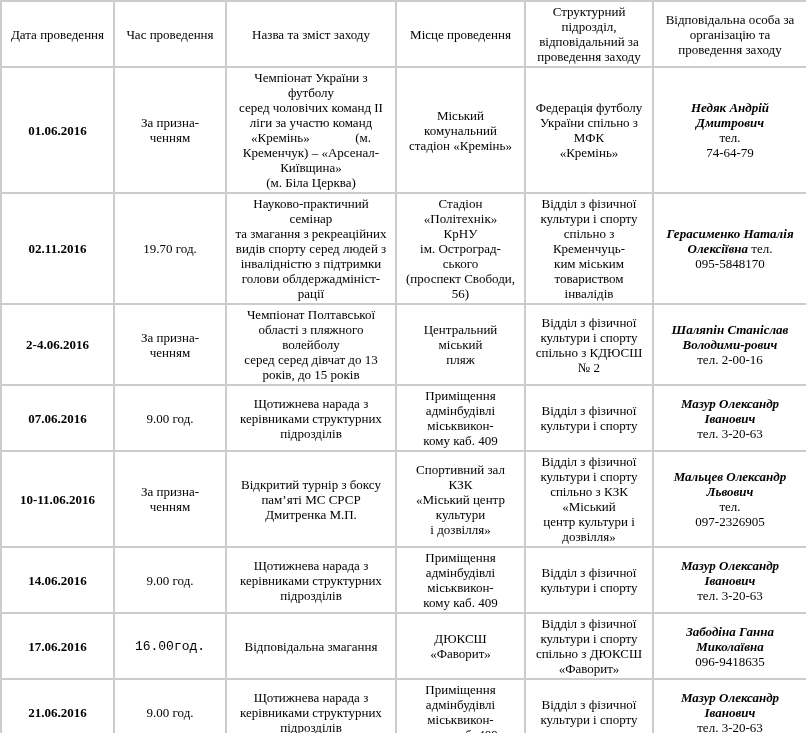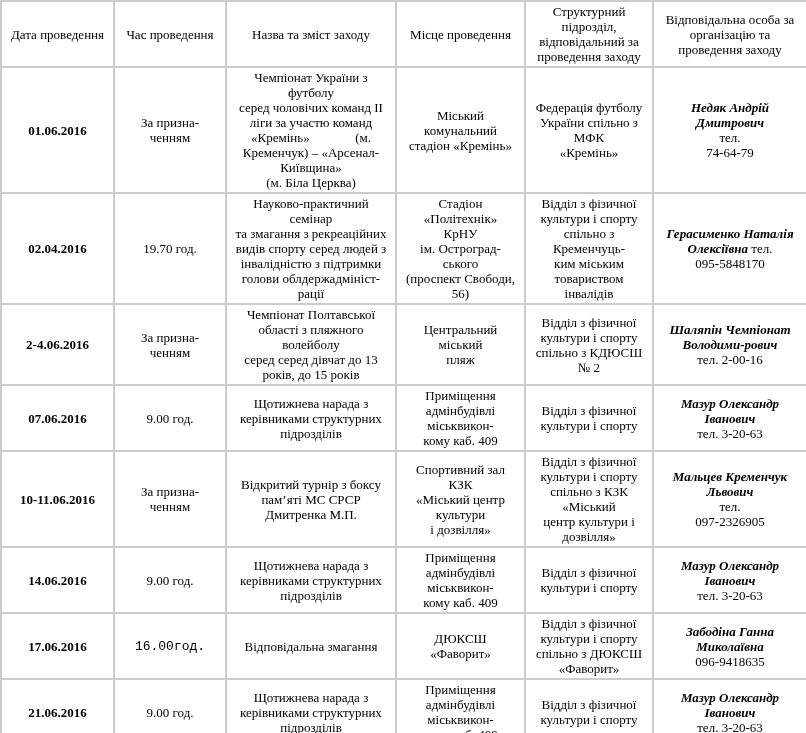--- a/index.html
+++ b/index.html
@@ -94,21 +94,21 @@
 стадіон «Кремінь»</td>
       <td>Федерація футболу
 України спільно з МФК
 «Кремінь»</td>
       <td><span class="b">Недяк Андрій
 Дмитрович</span><span>
 тел.
 74-64-79</span></td>
     </tr>
     <tr class="h-r1">
-      <td class="date">02.04.2016</td>
+      <td class="date">02.11.2016</td>
       <td>19.70 год.</td>
       <td>Науково-практичний семінар
 та змагання з рекреаційних
 видів спорту серед людей з
 інвалідністю з підтримки
 голови облдержадмініст-рації</td>
       <td>Стадіон  «Політехнік»
 КрНУ
 ім. Остроград- ського
 (проспект Свободи, 56)</td>
@@ -127,21 +127,21 @@
       <td>Чемпіонат Полтавської
 області з пляжного волейболу
 серед серед дівчат до 13
 років, до 15 років</td>
       <td>Центральний міський
 пляж</td>
       <td>Відділ з фізичної
 культури і спорту
 спільно з КДЮСШ
 № 2</td>
-      <td><span class="b">Шаляпін Чемпіонат
+      <td><span class="b">Шаляпін Станіслав
 Володими-рович</span><span>
 тел. 2-00-16</span></td>
     </tr>
     <tr class="h-r3">
       <td class="date">07.06.2016</td>
       <td>9.00 год.</td>
       <td>Щотижнева нарада з
 керівниками структурних
 підрозділів</td>
       <td>Приміщення
@@ -160,21 +160,21 @@
 пам’яті  МС СРСР
 Дмитренка М.П.</td>
       <td>Спортивний зал КЗК
 «Міський центр культури
 і дозвілля»</td>
       <td>Відділ з фізичної
 культури і спорту
 спільно з КЗК «Міський
 центр культури і
 дозвілля»</td>
-      <td><span class="b">Мальцев Кременчук
+      <td><span class="b">Мальцев Олександр
 Львович</span><span>
 тел.
 097-2326905</span></td>
     </tr>
     <tr class="h-r5">
       <td class="date">14.06.2016</td>
       <td>9.00 год.</td>
       <td>Щотижнева нарада з
 керівниками структурних
 підрозділів</td>

